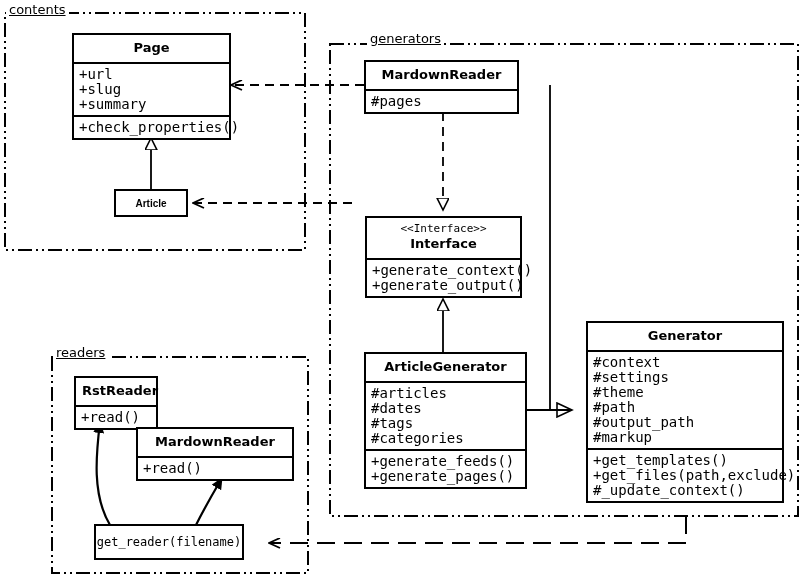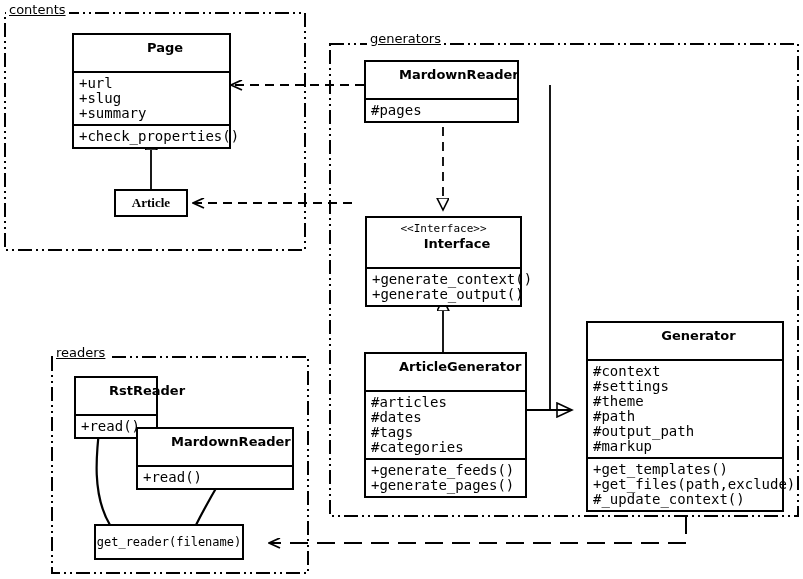--- a/index.html
+++ b/index.html
@@ -39,23 +39,22 @@
     position: absolute;
     border: 2px solid #000;
     background: #ffffff;
     box-sizing: border-box;
   }
   .umlbox .title {
     font-family: "DejaVu Sans", sans-serif;
     font-size: 13px;
     font-weight: bold;
     text-align: center;
-    padding: 5px 6px 16px 6px;
+    padding: 5px 6px 7px 6px;
     line-height: 15px;
-    margin-left: 27px;
   }
   .umlbox .stereo {
     font-family: "DejaVu Sans Mono", monospace;
     font-size: 11px;
     font-weight: normal;
     text-align: center;
     padding: 4px 6px 0 6px;
     line-height: 13px;
   }
   .umlbox .compartment {
@@ -143,21 +142,21 @@
       <div class="row">+url</div>
       <div class="row">+slug</div>
       <div class="row">+summary</div>
     </div>
     <div class="compartment">
       <div class="row">+check_properties()</div>
     </div>
   </div>
 
   <div class="plainbox" style="left:114px; top:189px; width:74px; height:28px;">
-    <div class="label" style="font-family:Liberation Serif, serif; font-weight:bold; font-size:13px;">Article</div>
+    <div class="label" style="font-family:Liberation Sans, sans-serif; font-weight:bold; font-size:10px;">Article</div>
   </div>
 
   <div class="umlbox" style="left:364px; top:60px; width:155px;">
     <div class="title">MardownReader</div>
     <div class="compartment">
       <div class="row">#pages</div>
     </div>
   </div>
 
   <div class="umlbox" style="left:365px; top:216px; width:157px;">

